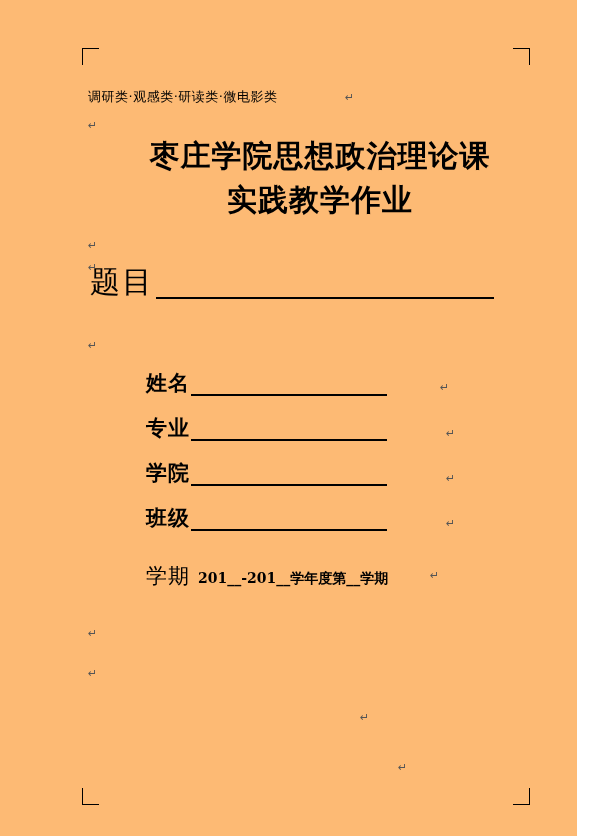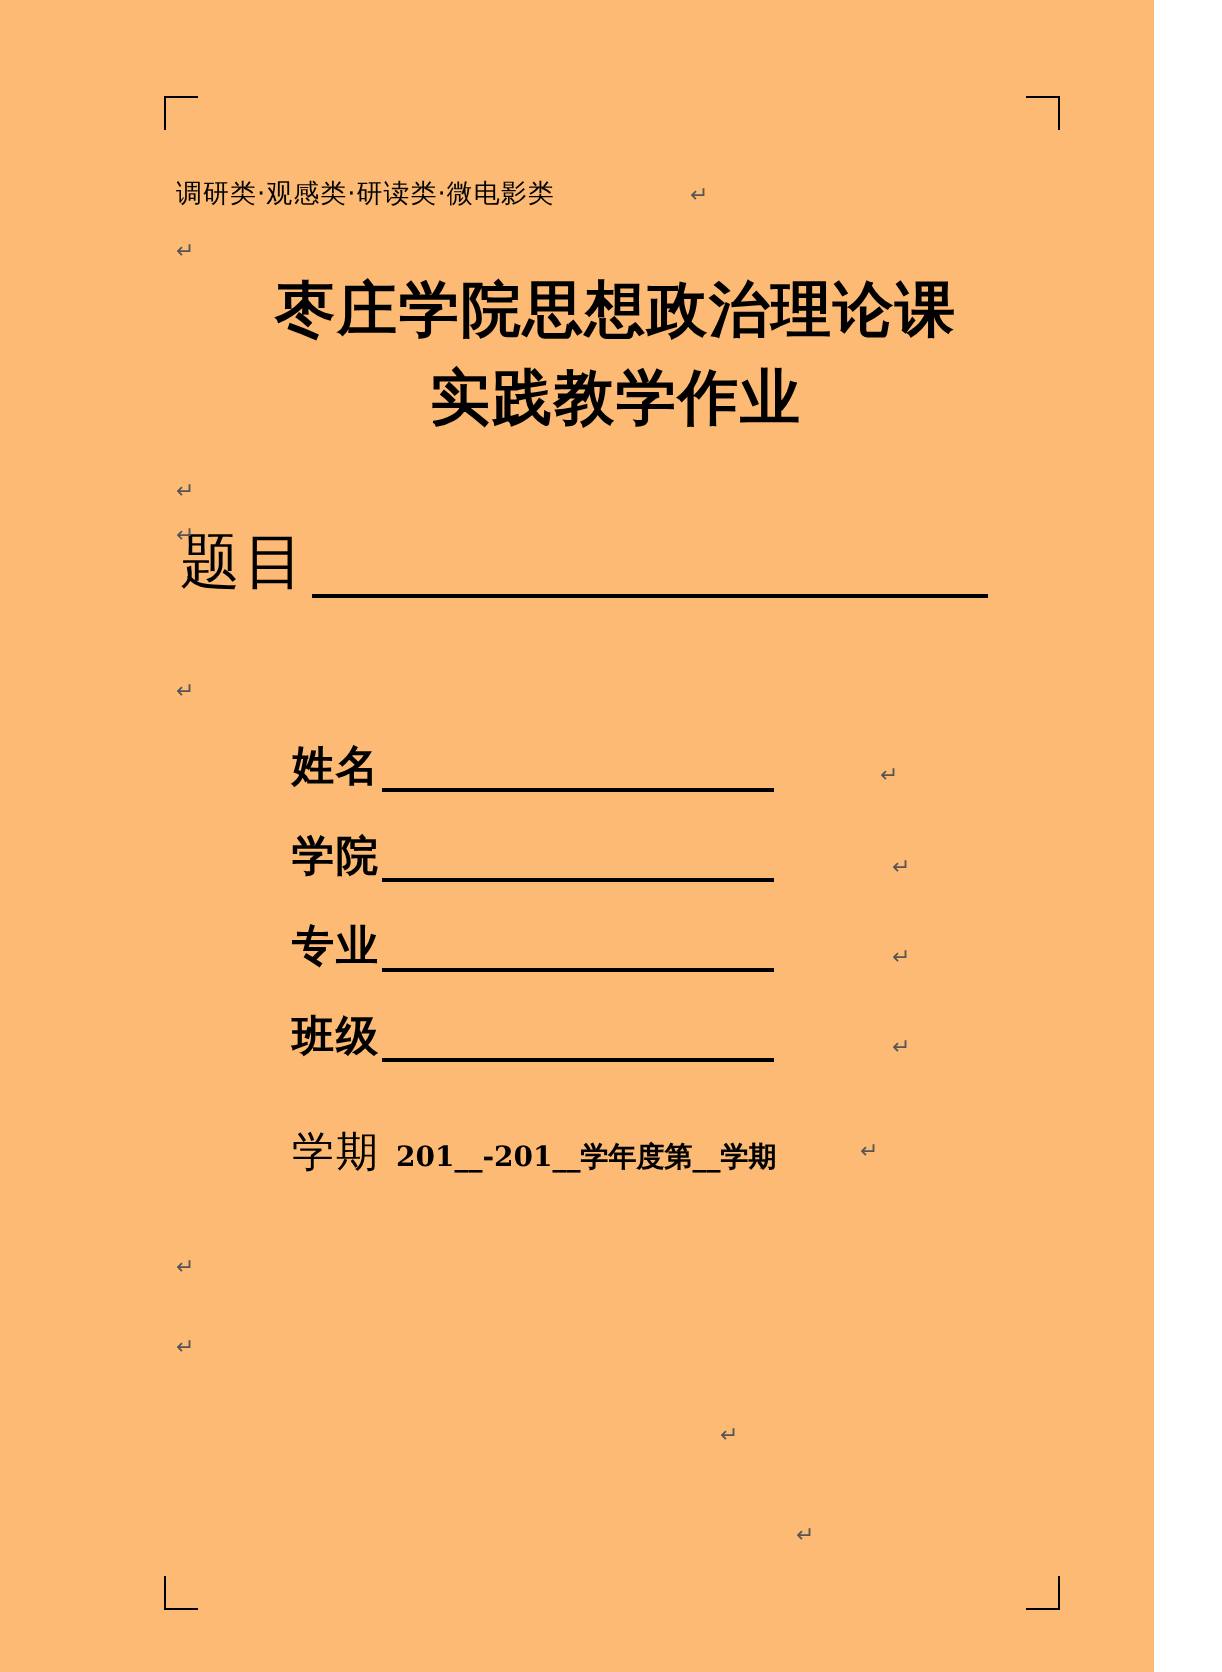--- a/index.html
+++ b/index.html
@@ -49,21 +49,21 @@
     left: 88px;
     top: 88px;
     font-family: "DejaVu Sans", sans-serif;
     font-size: 13px;
     letter-spacing: 0.5px;
     white-space: nowrap;
   }
 
   .title-block {
     position: absolute;
-    left: 88px;
+    left: 100px;
     top: 134px;
     width: 440px;
     text-align: center;
   }
   .title-line {
     font-family: "DejaVu Serif", serif;
     font-weight: bold;
     font-size: 30px;
     line-height: 44px;
     letter-spacing: 1px;
@@ -175,25 +175,25 @@
     <span class="topic-label">题目</span>
     <span class="topic-blank"></span>
   </div>
 
   <div class="fields">
     <div class="field-row">
       <span class="field-label">姓名</span>
       <span class="field-blank"></span>
     </div>
     <div class="field-row">
+      <span class="field-label">专业</span>
+      <span class="field-blank"></span>
+    </div>
+    <div class="field-row">
       <span class="field-label">学院</span>
-      <span class="field-blank"></span>
-    </div>
-    <div class="field-row">
-      <span class="field-label">专业</span>
       <span class="field-blank"></span>
     </div>
     <div class="field-row">
       <span class="field-label">班级</span>
       <span class="field-blank"></span>
     </div>
   </div>
 
   <div class="term-row">
     <span class="term-label">学期</span>

